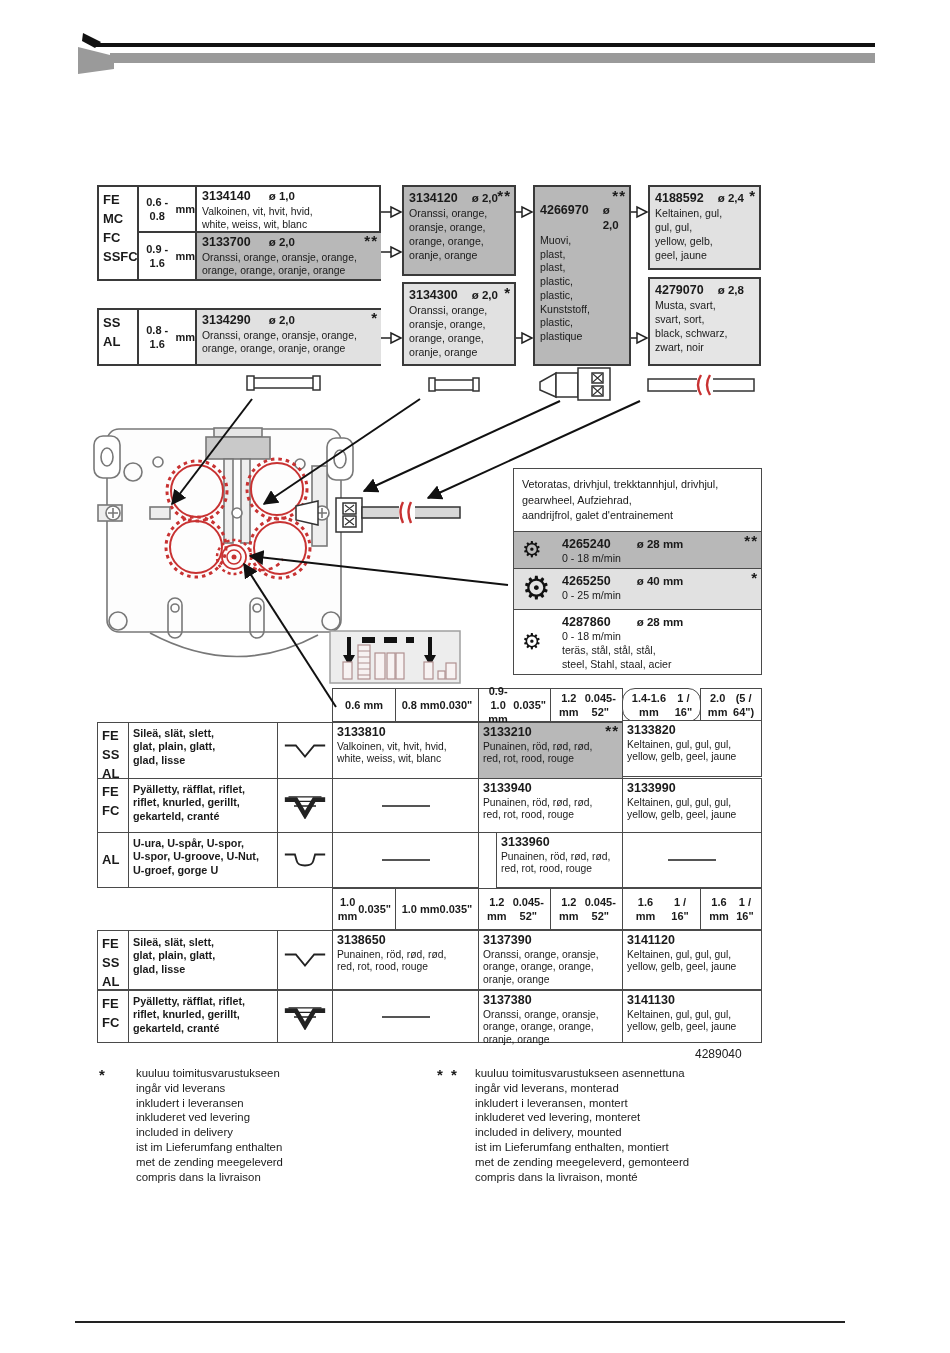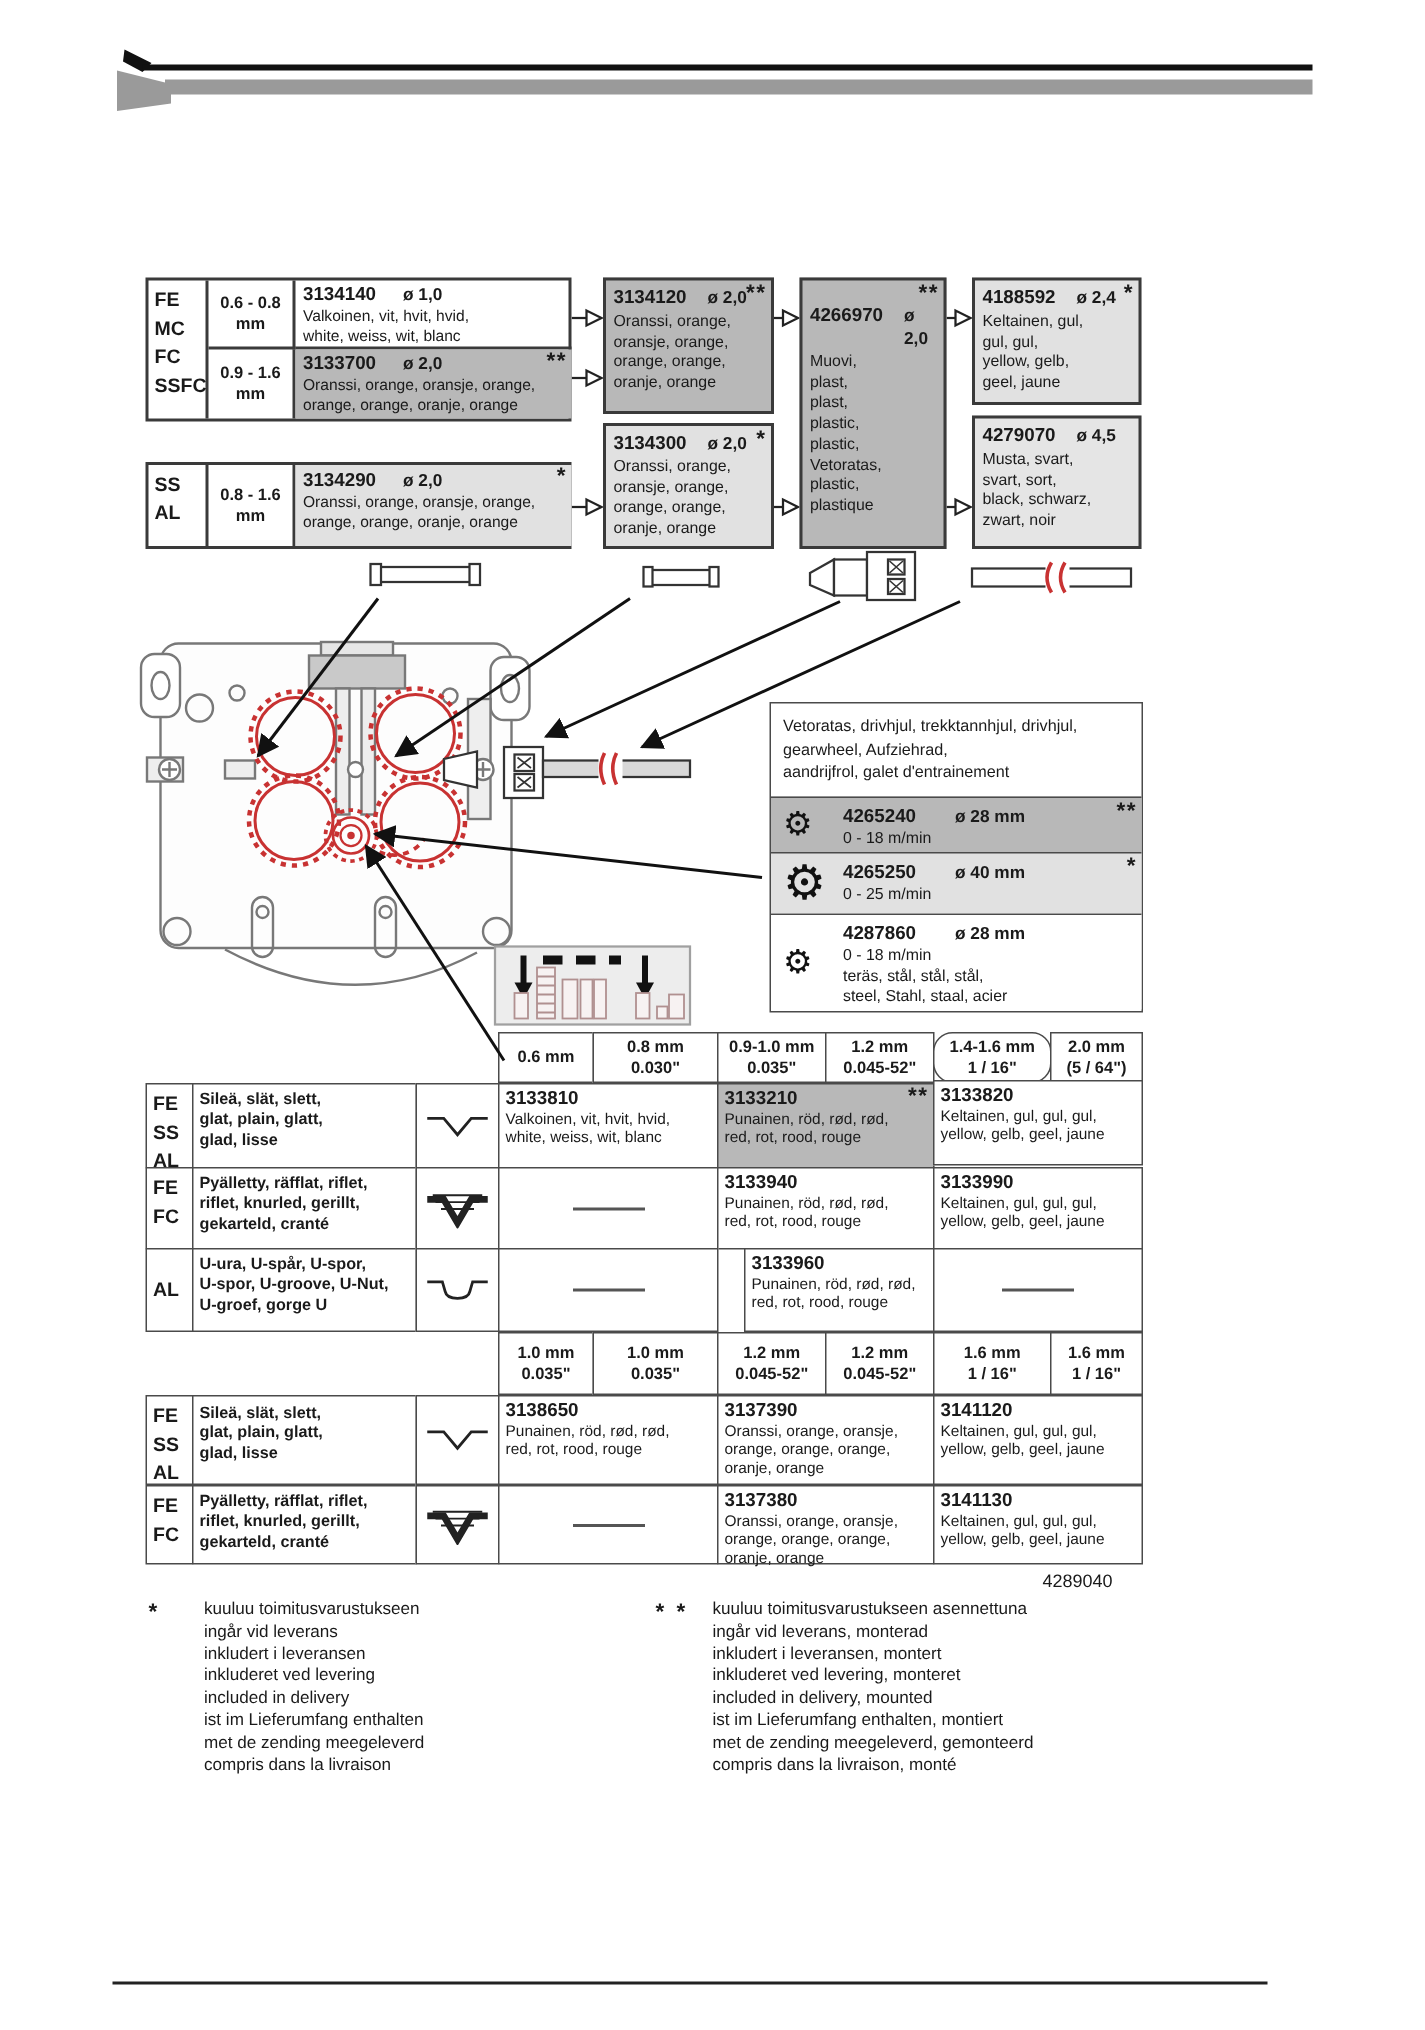--- a/index.html
+++ b/index.html
@@ -10,21 +10,21 @@
   .lay{z-index:2;}
   .b{font-weight:bold;}
   .box{position:absolute;z-index:2;border:2px solid #3a3a3a;box-sizing:border-box;
        padding:3px 5px;font-size:10.6px;line-height:1.3;background:#e5e5e5;}
   .box .head{display:flex;gap:14px;align-items:baseline;margin-bottom:1px;}
   .part{font-size:12.5px;font-weight:bold;}
   .dia{font-size:11.5px;font-weight:bold;}
   .stars{position:absolute;top:-1px;right:3px;font-weight:bold;font-size:15px;letter-spacing:1px;}
   .cell{position:absolute;border:1.5px solid #4a4a4a;box-sizing:border-box;background:#fff;
         padding:2px 4px;font-size:10.3px;line-height:1.25;}
-  .cc{display:flex;flex-direction:column;justify-content:center;align-items:center;text-align:center;}
+  .cc{display:flex;flex-direction:row;justify-content:center;align-items:center;text-align:center;}
   .dashwrap{display:flex;align-items:center;justify-content:center;}
   .dashline{width:48px;border-top:2px solid #555;}
   .shade-dark{background:#b8b8b8;}
   .shade-light{background:#e1e1e1;}
   .matcol{font-weight:bold;font-size:13px;line-height:1.45;padding-top:4px;padding-left:4px;}
   .desc{font-weight:bold;font-size:10.8px;line-height:1.25;}
   .sizehead{font-weight:bold;font-size:11px;line-height:1.3;}
   .gearrow{position:absolute;left:0;right:0;box-sizing:border-box;border-top:1.5px solid #4a4a4a;
            padding:4px 6px 2px 48px;font-size:10.6px;line-height:1.3;}
   .gearicon{position:absolute;left:8px;top:50%;transform:translateY(-50%);color:#111;}
@@ -262,41 +262,41 @@
     <span class="stars">**</span>
     <div class="head" style="margin-top:12px;">
         <span class="part">4266970</span>
       <span class="dia">ø 2,0</span>
       </div>
     <div>Muovi,</div>
     <div>plast,</div>
     <div>plast,</div>
     <div>plastic,</div>
     <div>plastic,</div>
-    <div>Vetoratas,</div>
+    <div>Kunststoff,</div>
     <div>plastic,</div>
     <div>plastique</div>
   </div>
 
   <div class="box shade-light" style="left:648px;top:185px;width:113px;height:85px;">
     <span class="stars">*</span>
     <div class="head">
         <span class="part">4188592</span>
       <span class="dia">ø 2,4</span>
       </div>
     <div>Keltainen, gul,</div>
     <div>gul, gul,</div>
     <div>yellow, gelb,</div>
     <div>geel, jaune</div>
   </div>
 
   <div class="box" style="left:648px;top:277px;width:113px;height:89px;">
     <div class="head">
         <span class="part">4279070</span>
-      <span class="dia">ø 4,5</span>
+      <span class="dia">ø 2,8</span>
       </div>
     <div>Musta, svart,</div>
     <div>svart, sort,</div>
     <div>black, schwarz,</div>
     <div>zwart, noir</div>
   </div>
 
   <div class="abs lay" style="left:513px;top:468px;width:249px;height:207px;border:1.5px solid #4a4a4a;box-sizing:border-box;background:#fff;">
     <div style="padding:8px 8px 0 8px;font-size:10.8px;line-height:1.45;">
       <div>Vetoratas, drivhjul, trekktannhjul, drivhjul,</div>

